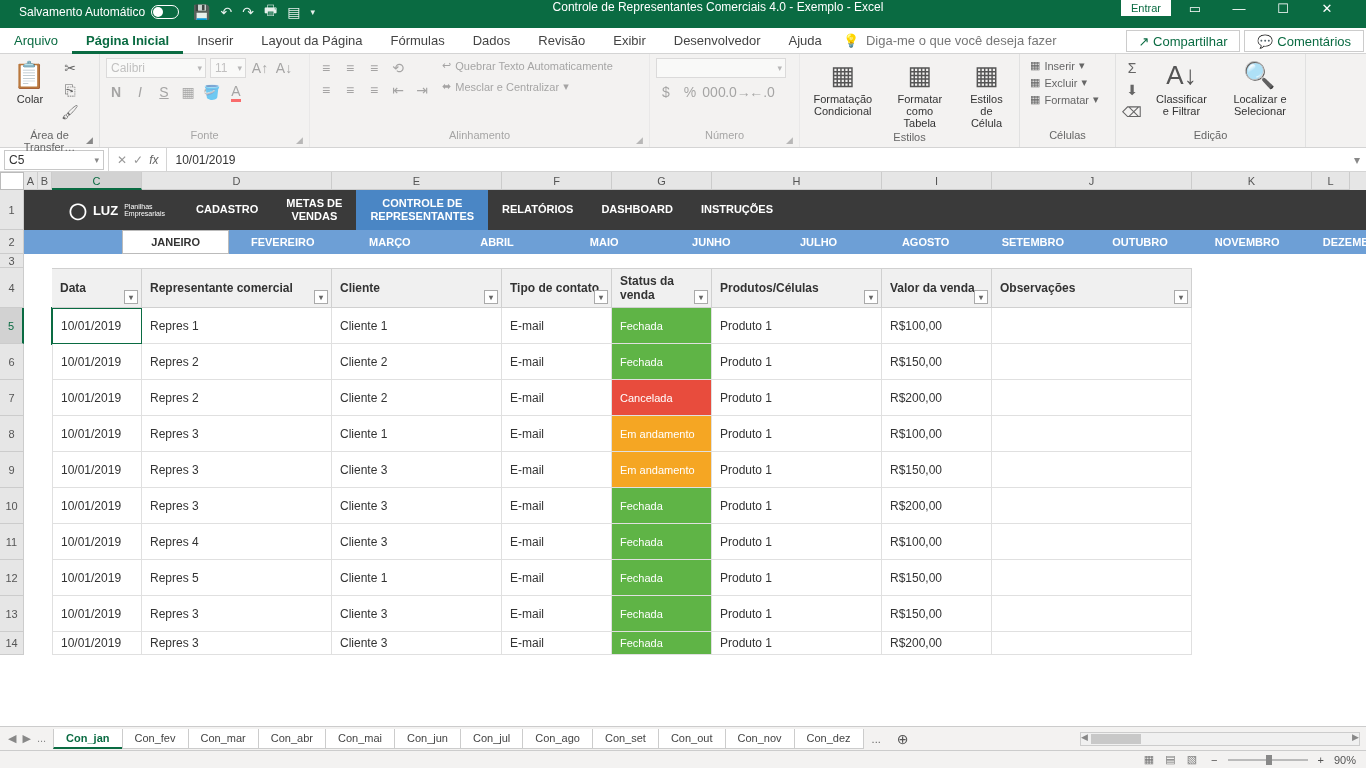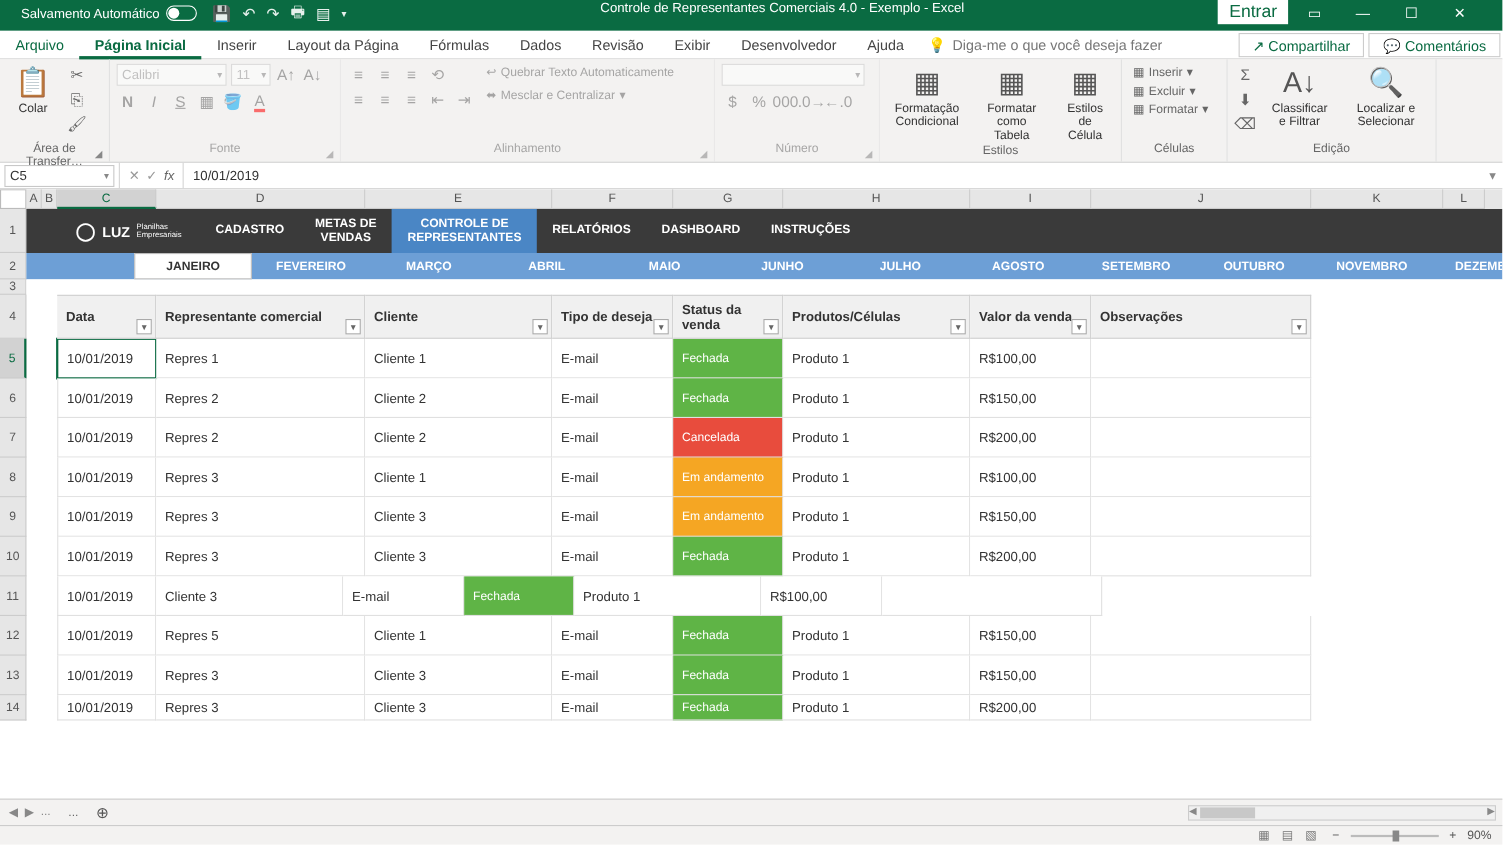--- a/index.html
+++ b/index.html
@@ -8,21 +8,21 @@
 
 .titlebar { background: #0a6b42; color: #fff; height: 28px; display: flex; align-items: flex-start; padding: 0 19px; font-size: 12px; }
 .titlebar .left { display: flex; gap: 6px; align-items: center; }
 .titlebar .autosave { display: flex; align-items: center; gap: 6px; margin-right: 8px; }
 .titlebar .toggle { width: 28px; height: 14px; border: 1px solid #fff; border-radius: 7px; position: relative; }
 .titlebar .toggle::after { content: ""; width: 10px; height: 10px; background: #fff; border-radius: 50%; position: absolute; left: 1px; top: 1px; }
 .titlebar .qat { display: flex; gap: 10px; align-items: center; }
 .titlebar .qat span { opacity: 0.9; cursor: pointer; font-size: 14px; }
 .titlebar .center { flex: 1; text-align: center; }
 .titlebar .right { display: flex; align-items: center; gap: 4px; }
-.titlebar .entrar { background: #fff; color: #0a6b42; padding: 2px 10px; font-size: 16px; }
+.titlebar .entrar { background: #fff; color: #0a6b42; padding: 2px 10px; font-size: 11px; }
 .titlebar .winbtn { width: 40px; text-align: center; font-size: 13px; }
 
 
 .ribbontabs { display: flex; align-items: center; height: 26px; background: #fff; border-bottom: 1px solid #d4d4d4; font-size: 13px; color: #444; }
 .ribbontabs .tab { padding: 0 14px; height: 26px; line-height: 26px; cursor: pointer; }
 .ribbontabs .tab.file { color: #0a6b42; font-weight: 400; }
 .ribbontabs .tab.active { color: #0a6b42; border-bottom: 3px solid #0a6b42; font-weight: 600; }
 .ribbontabs .tellme { display: flex; align-items: center; gap: 6px; color: #777; margin-left: 8px; flex: 1; }
 .ribbontabs .share { color: #0a6b42; padding: 0 12px; border: 1px solid #ccc; margin: 2px; height: 22px; line-height: 22px; }
 
@@ -401,21 +401,21 @@
           </div>
           <div class="th w-rep">
             <span>Representante comercial</span>
             <span class="flt">▾</span>
           </div>
           <div class="th w-cli">
             <span>Cliente</span>
             <span class="flt">▾</span>
           </div>
           <div class="th w-tipo">
-            <span>Tipo de deseja</span>
+            <span>Tipo de contato</span>
             <span class="flt">▾</span>
           </div>
           <div class="th w-status">
             <span>Status da venda</span>
             <span class="flt">▾</span>
           </div>
           <div class="th w-prod">
             <span>Produtos/Células</span>
             <span class="flt">▾</span>
           </div>
@@ -492,20 +492,21 @@
             <div class="td w-cli">Cliente 3</div>
             <div class="td w-tipo">E-mail</div>
             <div class="td w-status status st-fechada">Fechada</div>
             <div class="td w-prod">Produto 1</div>
             <div class="td w-valor">R$200,00</div>
             <div class="td w-obs"></div>
           </div>
           <div class="trow">
             <div style="width: 28px;"></div>
             <div class="td w-data first">10/01/2019</div>
+            <div class="td w-rep">Repres 4</div>
             <div class="td w-cli">Cliente 3</div>
             <div class="td w-tipo">E-mail</div>
             <div class="td w-status status st-fechada">Fechada</div>
             <div class="td w-prod">Produto 1</div>
             <div class="td w-valor">R$100,00</div>
             <div class="td w-obs"></div>
           </div>
           <div class="trow">
             <div style="width: 28px;"></div>
             <div class="td w-data first">10/01/2019</div>
@@ -543,20 +544,34 @@
     </div>
   </div>
 </div>
 
 <div class="sheettabs">
   <div class="nav">
     <span>◀</span>
     <span>▶</span>
     <span>...</span>
   </div>
+  <div id="sheets" style="display:flex">
+      <div class="stab active">Con_jan</div>
+      <div class="stab">Con_fev</div>
+      <div class="stab">Con_mar</div>
+      <div class="stab">Con_abr</div>
+      <div class="stab">Con_mai</div>
+      <div class="stab">Con_jun</div>
+      <div class="stab">Con_jul</div>
+      <div class="stab">Con_ago</div>
+      <div class="stab">Con_set</div>
+      <div class="stab">Con_out</div>
+      <div class="stab">Con_nov</div>
+      <div class="stab">Con_dez</div>
+    </div>
   <span style="padding:0 8px;color:#666">...</span>
   <span class="add">⊕</span>
   <div class="scroll">
     <div class="hscroll">
         <div class="thumb"></div>
         <span style="position:absolute;left:0;top:-1px;font-size:9px;color:#888">◀</span>
         <span style="position:absolute;right:0;top:-1px;font-size:9px;color:#888">▶</span>
       </div>
   </div>
 </div>

